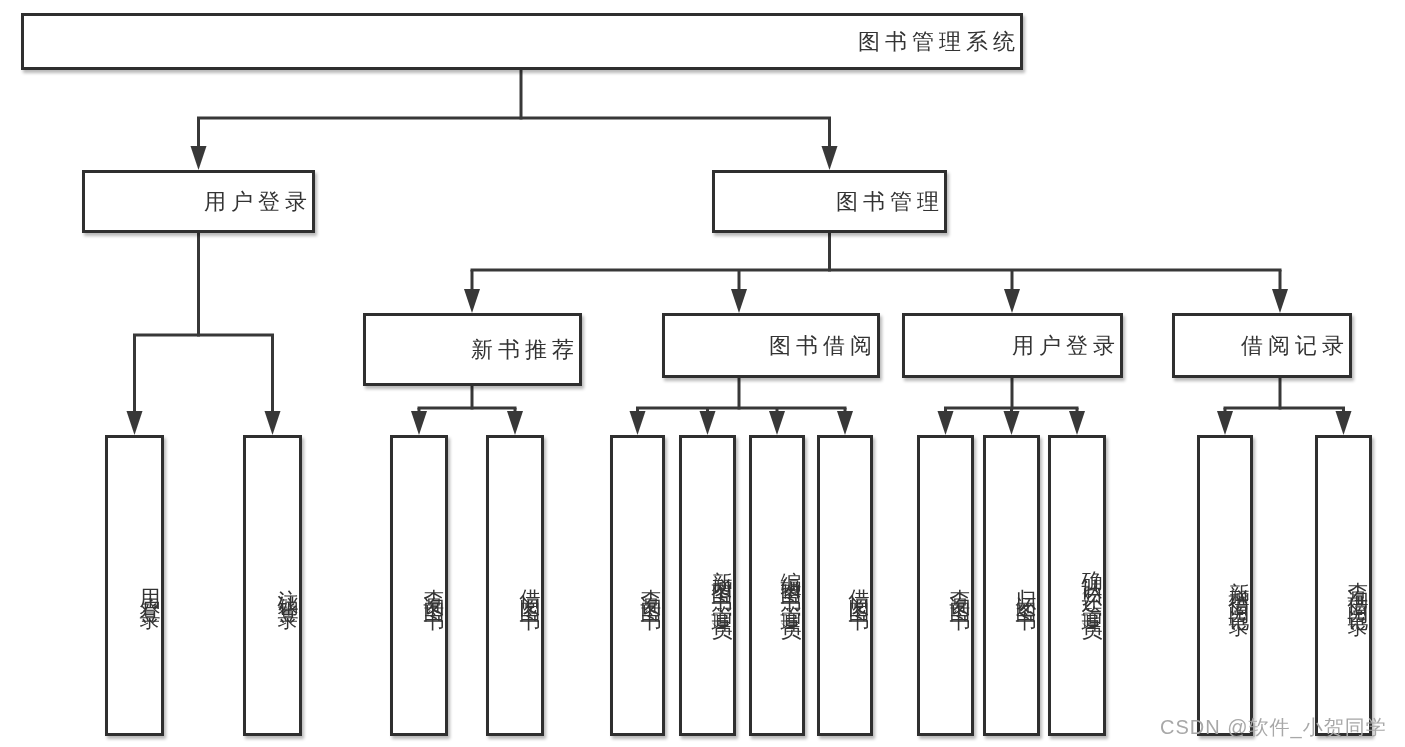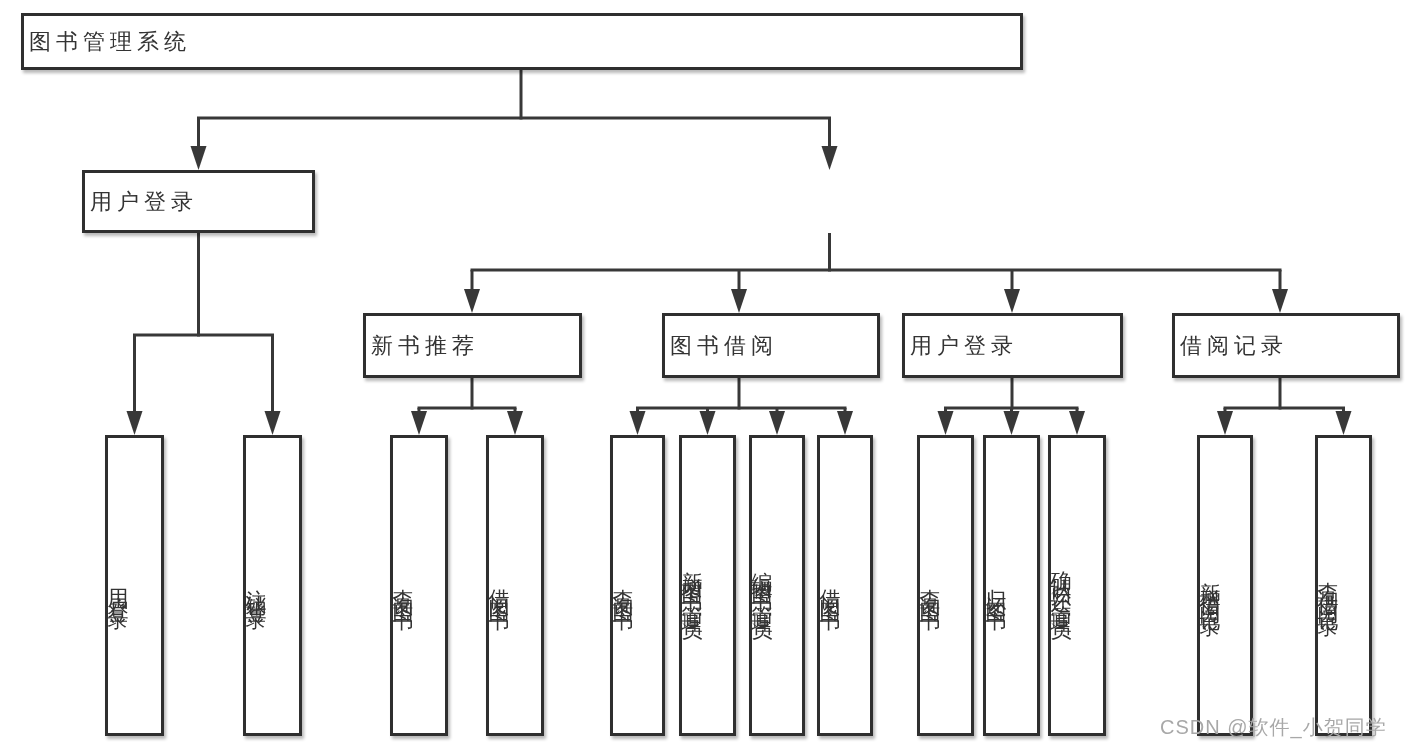--- a/index.html
+++ b/index.html
@@ -16,36 +16,36 @@
     font-family:"Liberation Sans","DejaVu Sans",sans-serif;
     overflow:hidden;
   }
   .connectors{position:absolute;left:0;top:0;z-index:0;}
   .connectors line{stroke:var(--line);stroke-width:3;}
   .connectors polygon{fill:var(--line);}
   .box{
     position:absolute;box-sizing:border-box;background:#fff;
     border:3px solid var(--box_border);
     box-shadow:2px 3px 3px rgba(0,0,0,0.28);
-    display:flex;align-items:center;justify-content:flex-start;
+    display:flex;align-items:center;justify-content:flex-end;
     color:var(--text);z-index:1;
   }
   .box.h span{font-size:22px;letter-spacing:5px;text-indent:5px;white-space:nowrap;}
   .box.v span{
     writing-mode:vertical-rl;text-orientation:mixed;
     font-size:21px;letter-spacing:7px;line-height:1;
   }
   
   .n-root{left:21px;top:13px;width:1002px;height:57px;}
   .n-user{left:82px;top:170px;width:233px;height:63px;}
   .n-mgmt{left:712px;top:170px;width:235px;height:63px;}
-  .n-nbr{left:363px;top:313px;width:219px;height:65px;}
+  .n-nbr{left:363px;top:313px;width:219px;height:73px;}
   .n-bb{left:630px;top:313px;width:218px;height:65px;margin-left:32px;}
   .n-cb{left:902px;top:313px;width:221px;height:65px;}
-  .n-br{left:1172px;top:313px;width:228px;height:65px;}
+  .n-br{left:1172px;top:313px;width:180px;height:65px;}
   
   .leaf{top:435px;height:301px;}
   .l-ul{left:105px;width:59px;}
   .l-lo{left:243px;width:59px;}
   .l-nq{left:390px;width:58px;}
   .l-nb{left:486px;width:58px;}
   .l-bq{left:610px;width:55px;}
   .l-ba{left:679px;width:57px;}
   .l-be{left:749px;width:56px;}
   .l-bb{left:817px;width:56px;}
@@ -127,20 +127,23 @@
     <polygon points="1335.5,411 1351.5,411 1343.5,435"></polygon>
   </svg>
 
   <div class="box h n-root">
     <span>图书管理系统</span>
   </div>
 
   <div class="box h n-user">
     <span>用户登录</span>
   </div>
+  <div class="box h n-mgmt">
+    <span>图书管理</span>
+  </div>
 
   <div class="box h n-nbr">
     <span>新书推荐</span>
   </div>
   <div class="box h n-bb">
     <span>图书借阅</span>
   </div>
   <div class="box h n-cb">
     <span>用户登录</span>
   </div>

